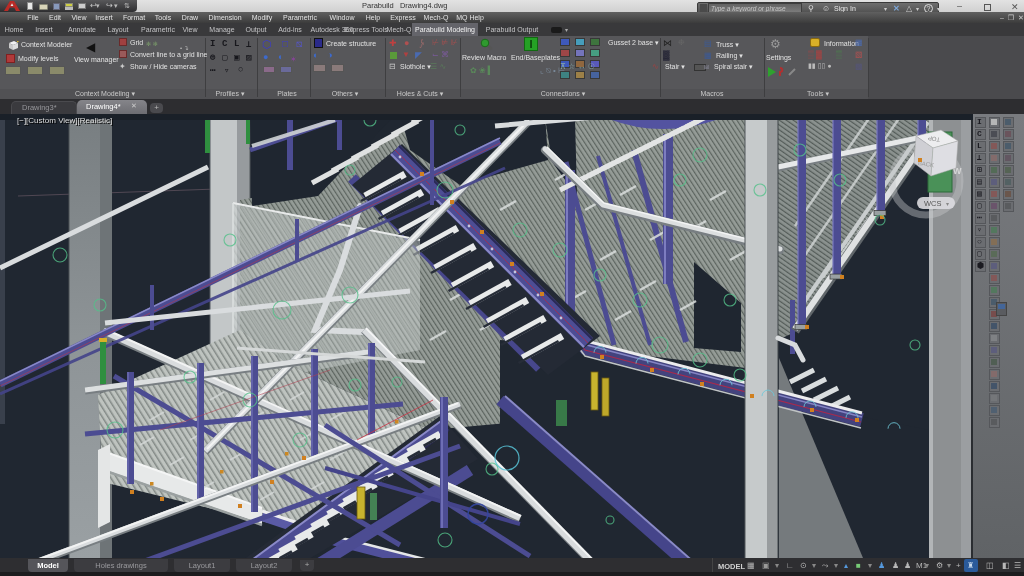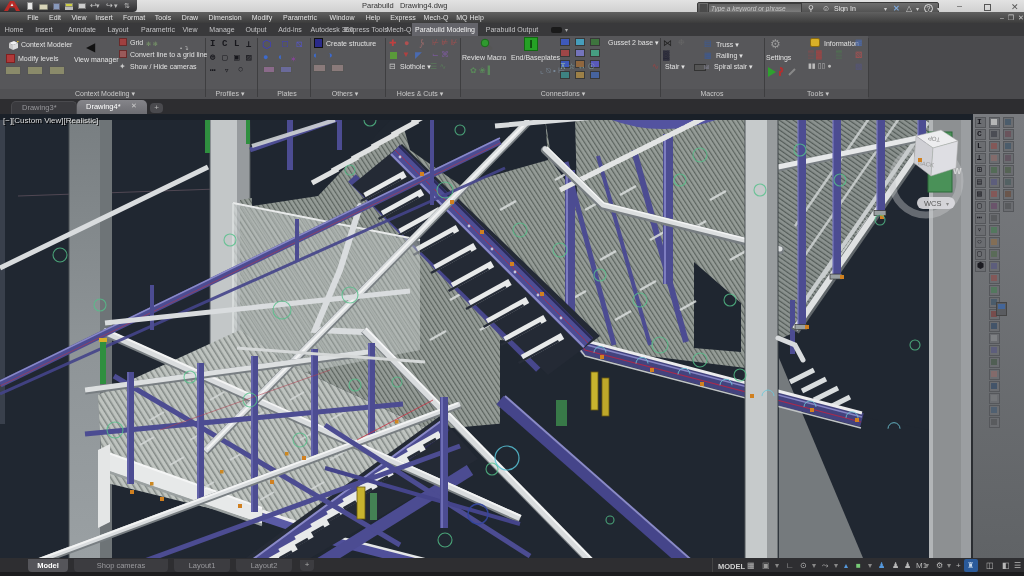--- a/index.html
+++ b/index.html
@@ -566,21 +566,21 @@
     <path d="M594 352.6218 a6 6 0 0 1 12 0" fill="none" stroke="#6ec8d8" stroke-width="1" opacity="0.85"></path>
     <path d="M636 363.4872 a6 6 0 0 1 12 0" fill="none" stroke="#6ec8d8" stroke-width="1" opacity="0.85"></path>
     <path d="M678 374.3526 a6 6 0 0 1 12 0" fill="none" stroke="#6ec8d8" stroke-width="1" opacity="0.85"></path>
     <path d="M720 385.218 a6 6 0 0 1 12 0" fill="none" stroke="#6ec8d8" stroke-width="1" opacity="0.85"></path>
     <path d="M762 396.0834 a6 6 0 0 1 12 0" fill="none" stroke="#6ec8d8" stroke-width="1" opacity="0.85"></path>
     <path d="M804 406.9488 a6 6 0 0 1 12 0" fill="none" stroke="#6ec8d8" stroke-width="1" opacity="0.85"></path>
     <path d="M846 417.8142 a6 6 0 0 1 12 0" fill="none" stroke="#6ec8d8" stroke-width="1" opacity="0.85"></path>
     <path d="M888 428.6796 a6 6 0 0 1 12 0" fill="none" stroke="#6ec8d8" stroke-width="1" opacity="0.85"></path>
     <rect x="0" y="114" width="1024" height="6" fill="#1a2028"></rect>
   </svg>
-<div class="tx" style="left:3px;top:116px;font-size:8px;color:#ddd;text-shadow:1px 1px 0 #000">[−][Custom View][Realistic]</div>
+<div class="tx" style="left:17px;top:116px;font-size:8px;color:#ddd;text-shadow:1px 1px 0 #000">[−][Custom View][Realistic]</div>
 <div class="ab" style="left:973px;top:114px;width:51px;height:444px;background:linear-gradient(#797b7f,#606366)"></div>
 <div class="ab" style="left:975px;top:117px;width:11px;height:11px;background:#6b6d71;border:1px solid #55575b"></div>
 <div class="ab" style="left:975px;top:129px;width:11px;height:11px;background:#6b6d71;border:1px solid #55575b"></div>
 <div class="ab" style="left:975px;top:141px;width:11px;height:11px;background:#6b6d71;border:1px solid #55575b"></div>
 <div class="ab" style="left:975px;top:153px;width:11px;height:11px;background:#6b6d71;border:1px solid #55575b"></div>
 <div class="ab" style="left:975px;top:165px;width:11px;height:11px;background:#6b6d71;border:1px solid #55575b"></div>
 <div class="ab" style="left:975px;top:177px;width:11px;height:11px;background:#6b6d71;border:1px solid #55575b"></div>
 <div class="ab" style="left:975px;top:189px;width:11px;height:11px;background:#6b6d71;border:1px solid #55575b"></div>
 <div class="ab" style="left:975px;top:201px;width:11px;height:11px;background:#6b6d71;border:1px solid #55575b"></div>
 <div class="ab" style="left:975px;top:213px;width:11px;height:11px;background:#6b6d71;border:1px solid #55575b"></div>
@@ -669,21 +669,21 @@
 <div class="ab" style="left:1005px;top:191px;width:6px;height:6px;background:#6a5044;opacity:.8"></div>
 <div class="ab" style="left:1003px;top:201px;width:11px;height:11px;background:#6b6d71;border:1px solid #55575b"></div>
 <div class="ab" style="left:1005px;top:203px;width:6px;height:6px;background:#55565a;opacity:.8"></div>
 <div class="ab" style="left:996px;top:302px;width:11px;height:14px;background:#5a5c60;border:1px solid #444"></div>
 <div class="ab" style="left:998px;top:304px;width:7px;height:5px;background:#469"></div>
 <div class="ab" style="left:0;top:558px;width:1024px;height:18px;background:#2e2e31"></div>
 <div class="ab" style="left:0;top:572px;width:1024px;height:4px;background:#1c1c1e"></div>
 <div class="ab" style="left:28px;top:559px;width:40px;height:13px;background:#55555a;border-radius:0 0 4px 4px"></div>
 <div class="tx" style="left:48.0px;top:561px;font-size:7.5px;color:#fff;font-weight:bold;transform:translateX(-50%)">Model</div>
 <div class="ab" style="left:74px;top:559px;width:94px;height:13px;background:#3c3c40;border-radius:0 0 4px 4px"></div>
-<div class="tx" style="left:121.0px;top:561px;font-size:7.5px;color:#9a9a9e;font-weight:normal;transform:translateX(-50%)">Shop cameras</div>
+<div class="tx" style="left:121.0px;top:561px;font-size:7.5px;color:#9a9a9e;font-weight:normal;transform:translateX(-50%)">Holes drawings</div>
 <div class="ab" style="left:174px;top:559px;width:56px;height:13px;background:#3c3c40;border-radius:0 0 4px 4px"></div>
 <div class="tx" style="left:202.0px;top:561px;font-size:7.5px;color:#9a9a9e;font-weight:normal;transform:translateX(-50%)">Layout1</div>
 <div class="ab" style="left:236px;top:559px;width:56px;height:13px;background:#3c3c40;border-radius:0 0 4px 4px"></div>
 <div class="tx" style="left:264.0px;top:561px;font-size:7.5px;color:#9a9a9e;font-weight:normal;transform:translateX(-50%)">Layout2</div>
 <div class="ab" style="left:300px;top:560px;width:14px;height:11px;background:#3c3c40;border-radius:0 0 4px 4px;color:#aaa;font-size:8px;text-align:center;line-height:10px">+</div>
 <div class="tx" style="left:718px;top:562px;font-size:7.5px;font-weight:bold;color:#d0d0d0">MODEL</div>
 <div class="ab" style="left:712px;top:558px;width:1px;height:14px;background:#444"></div>
 <div class="tx" style="left:747px;top:561px;font-size:8px;color:#b8b8b8">▦</div>
 <div class="tx" style="left:762px;top:561px;font-size:8px;color:#9a9a9a">▣</div>
 <div class="tx" style="left:775px;top:561px;font-size:8px;color:#888">▾</div>

